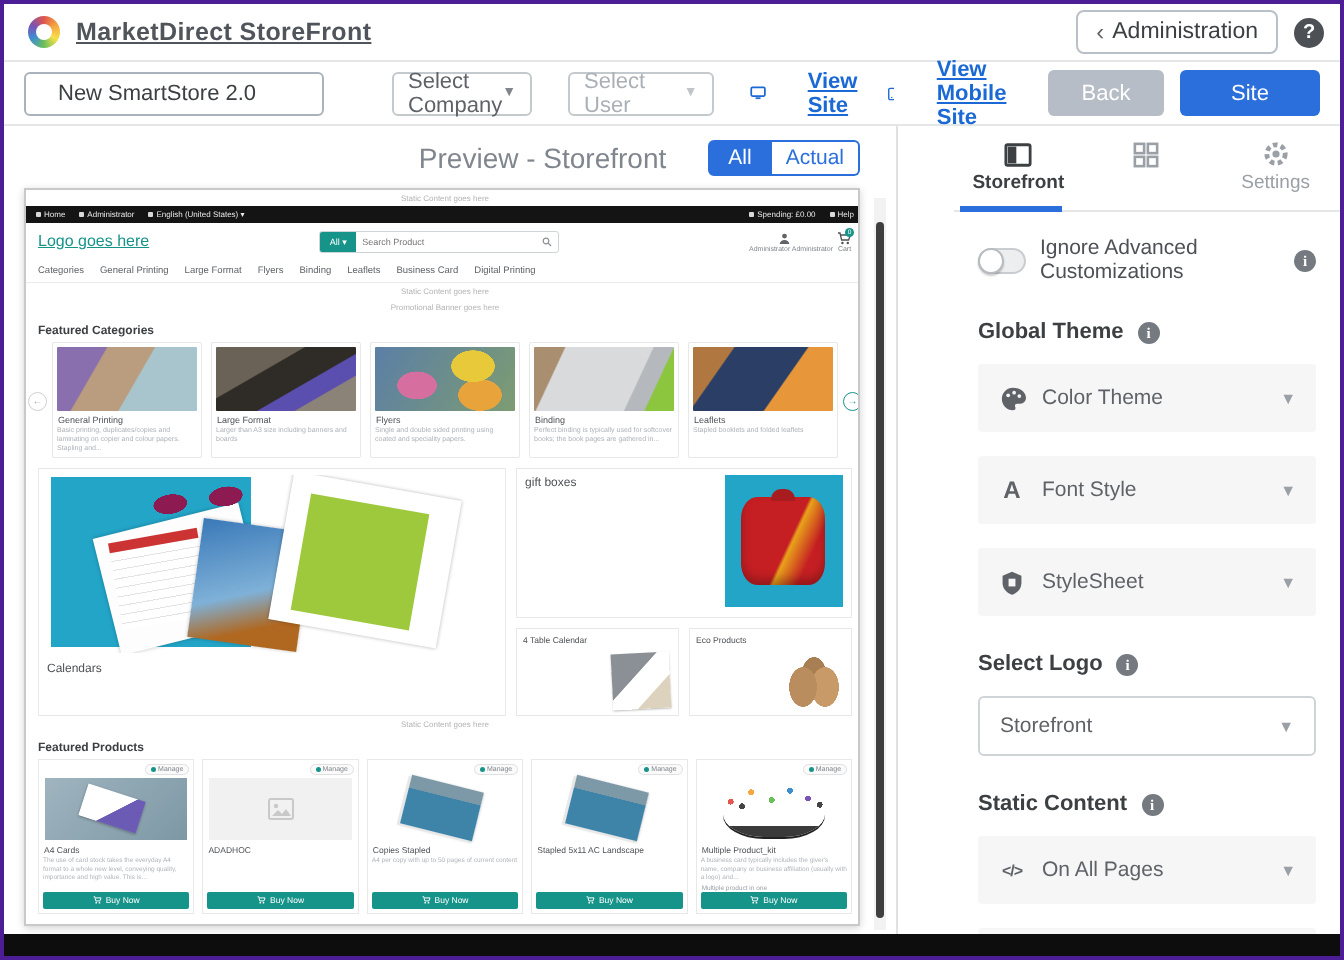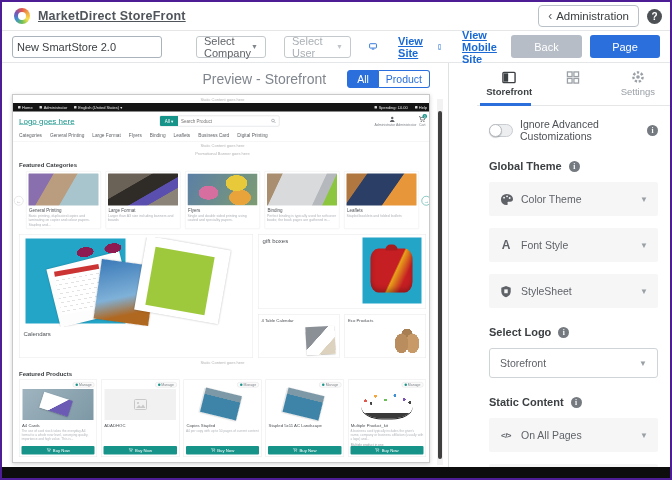--- a/index.html
+++ b/index.html
@@ -15,30 +15,30 @@
   .logo-ring { width:16px; height:16px; border-radius:50%; background:conic-gradient(#e2574c,#f4a741,#f7e04b,#6bbf59,#3d8fd1,#7a53b5,#e2574c); position:relative; margin:0 8px 0 4px; flex:none;}
   .logo-ring::after { content:""; position:absolute; left:4px; top:4px; width:8px; height:8px; border-radius:50%; background:#fff; }
   .app-title { font-size:12.5px; color:#50555b; text-decoration:underline; font-weight:bold; letter-spacing:.2px; }
   .header-right { margin-left:auto; display:flex; align-items:center; gap:8px; }
   .admin-btn { display:flex; align-items:center; gap:4px; border:1px solid #b9c0c7; border-radius:4px; background:#fff; height:22px; padding:0 9px; font-size:11.5px; color:#3c4043; cursor:pointer; }
   .admin-chevron { font-size:12px; color:#5f6368; }
   .help-circle { width:15px; height:15px; border-radius:50%; background:#4d5156; color:#fff; font-size:10px; font-weight:bold; display:flex; align-items:center; justify-content:center; }
 
   
   .toolbar { height:32px; flex:none; display:flex; align-items:center; padding:0 10px; border-bottom:1px solid #e4e6e8; gap:10px; background:#fff;}
-  .store-input { width:150px; height:22px; border:1px solid #aab3bb; border-radius:3px; padding:0 4px; font-size:11px; color:#3c4043; font-family:inherit; }
+  .store-input { width:150px; height:22px; border:1px solid #aab3bb; border-radius:3px; padding:0 16px; font-size:11px; color:#3c4043; font-family:inherit; }
   .dd { height:22px; border:1px solid #c4c9ce; border-radius:3px; background:#fff; display:flex; align-items:center; justify-content:space-between; padding:0 7px; font-size:11px; cursor:pointer; }
   .dd-company { width:100px; color:#5f6368; margin-left:24px; }
   .dd-user { width:108px; color:#aab0b6; margin-left:8px; }
   .dd .caret { font-size:7px; color:#80868b; }
   .dd-user .caret { color:#c0c5c9; }
   .tb-link { display:flex; align-items:center; gap:21px; font-size:11px; color:#1a69d4; text-decoration:underline; font-weight:bold; cursor:pointer; }
   .tb-link:first-of-type { margin-left:8px; }
   .toolbar-right { margin-left:auto; display:flex; gap:8px; }
-  .btn-back { width:71px; height:23px; border:none; border-radius:3px; background:#b6bdc6; color:#fff; font-size:11px; cursor:pointer; font-family:inherit;}
+  .btn-back { width:58px; height:23px; border:none; border-radius:3px; background:#b6bdc6; color:#fff; font-size:11px; cursor:pointer; font-family:inherit;}
   .btn-save { width:70px; height:23px; border:none; border-radius:3px; background:#2a6fdb; color:#fff; font-size:11px; cursor:pointer; font-family:inherit;}
 
   
   .main { flex:1; display:flex; min-height:0; }
   .left-col { flex:1; min-width:0; position:relative; padding:7px 18px 0 10px; background:#fff;}
   .preview-head { display:flex; align-items:center; justify-content:flex-end;gap:21px; }
   .preview-title { font-size:14px; color:#80868e; }
   .seg { display:flex; }
   .seg-all { height:18px; padding:0 9px; font-size:10.5px; background:#2a6fdb; color:#fff; border:1px solid #2a6fdb; border-radius:3px 0 0 3px; cursor:pointer; display:flex;align-items:center;}
   .seg-actual { height:18px; padding:0 7px; font-size:10.5px; background:#fff; color:#2a6fdb; border:1px solid #2a6fdb; border-left:none; border-radius:0 3px 3px 0; cursor:pointer; display:flex;align-items:center;}
@@ -185,32 +185,32 @@
     </a>
     <a class="tb-link">
       <svg width="7" height="12" viewBox="0 0 7 12">
           <rect x="0.7" y="0.7" width="5.6" height="10.6" rx="1.2" fill="none" stroke="#1a69d4" stroke-width="1.3"></rect>
           <circle cx="3.5" cy="9.4" r="0.7" fill="#1a69d4"></circle>
         </svg>
       <span>View Mobile Site</span>
     </a>
     <div class="toolbar-right">
       <button class="btn-back">Back</button>
-      <button class="btn-save">Page</button>
+      <button class="btn-save">Site</button>
     </div>
   </div>
 
   <div class="main">
 
     <div class="left-col">
       <div class="preview-head">
         <span class="preview-title">Preview - Storefront</span>
         <div class="seg">
           <span class="seg-all">All</span>
-          <span class="seg-actual">Product</span>
+          <span class="seg-actual">Actual</span>
         </div>
       </div>
 
       <div class="preview-frame">
         <div class="sf-scale">
             <div class="sf">
 
           <div class="sf-note">Static Content goes here</div>
 
           <div class="sf-topbar">

